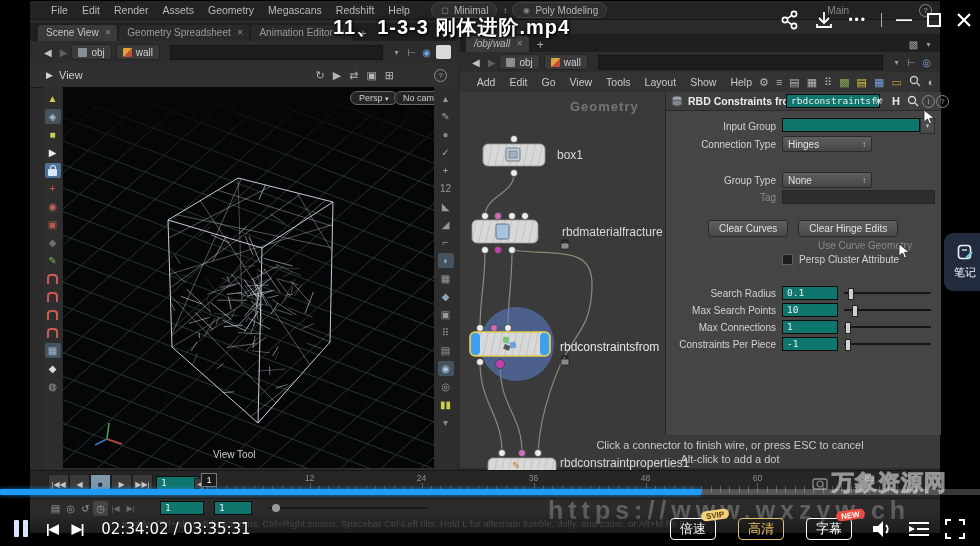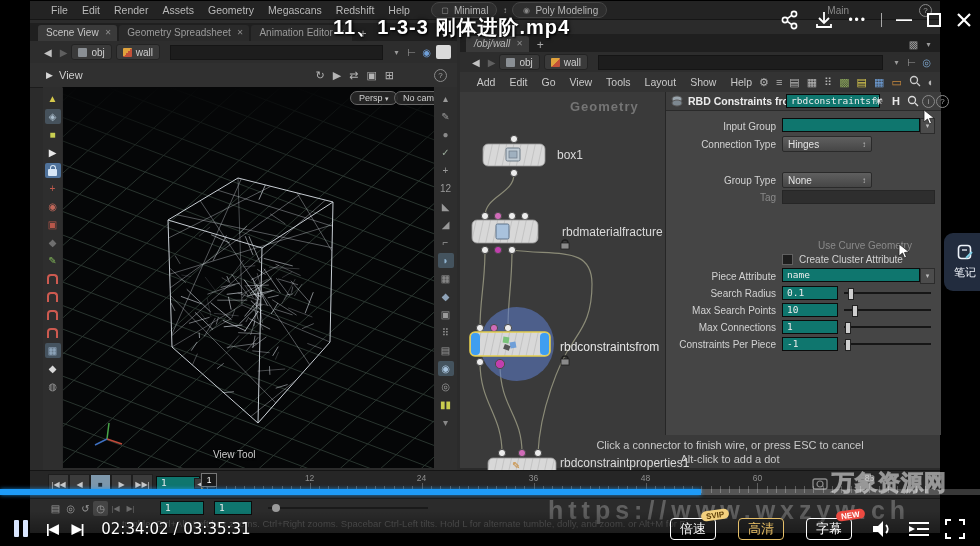--- a/index.html
+++ b/index.html
@@ -704,35 +704,33 @@
         <span class="plabel">Group Type</span>
         <span class="pmenu">
           <span>None</span>
           <span style="font-size:8px;color:#bbb">↕</span>
         </span>
       </div>
       <div class="prow" style="top:97px">
         <span class="plabel dis">Tag</span>
         <span class="pfield" style="flex:1;background:#2e2e2e;border-color:#262626"></span>
       </div>
+      <div class="prow" style="top:128px">
+        <span style="width:42px"></span>
+        <span class="pbtn">Clear Curves</span>
+        <span class="pbtn">Clear Hinge Edits</span>
+      </div>
       <div class="prow" style="top:145px">
         <span style="width:152px"></span>
         <span style="color:#8a8a8a;font-size:10px">Use Curve Geometry</span>
       </div>
       <div class="prow" style="top:159px">
         <span class="plabel"></span>
         <span class="pcheck"></span>
-        <span style="color:#d2d2d2;font-size:10px">Create Cluster Attribute</span>
-      </div>
-      <div class="prow" style="top:176px">
-        <span class="plabel">Piece Attribute</span>
-        <span class="pcombo">
-          <span class="pfield">name</span>
-          <span class="dd">▾</span>
-        </span>
+        <span style="color:#d2d2d2;font-size:10px">Persp Cluster Attribute</span>
       </div>
       <div class="prow" style="top:193px">
         <span class="plabel">Search Radius</span>
         <span class="pfield" style="width:46px">0.1</span>
         <span class="pslider">
             <span class="groove"></span>
             <span class="handle" style="left:4%"></span>
           </span>
       </div>
       <div class="prow" style="top:210px">

